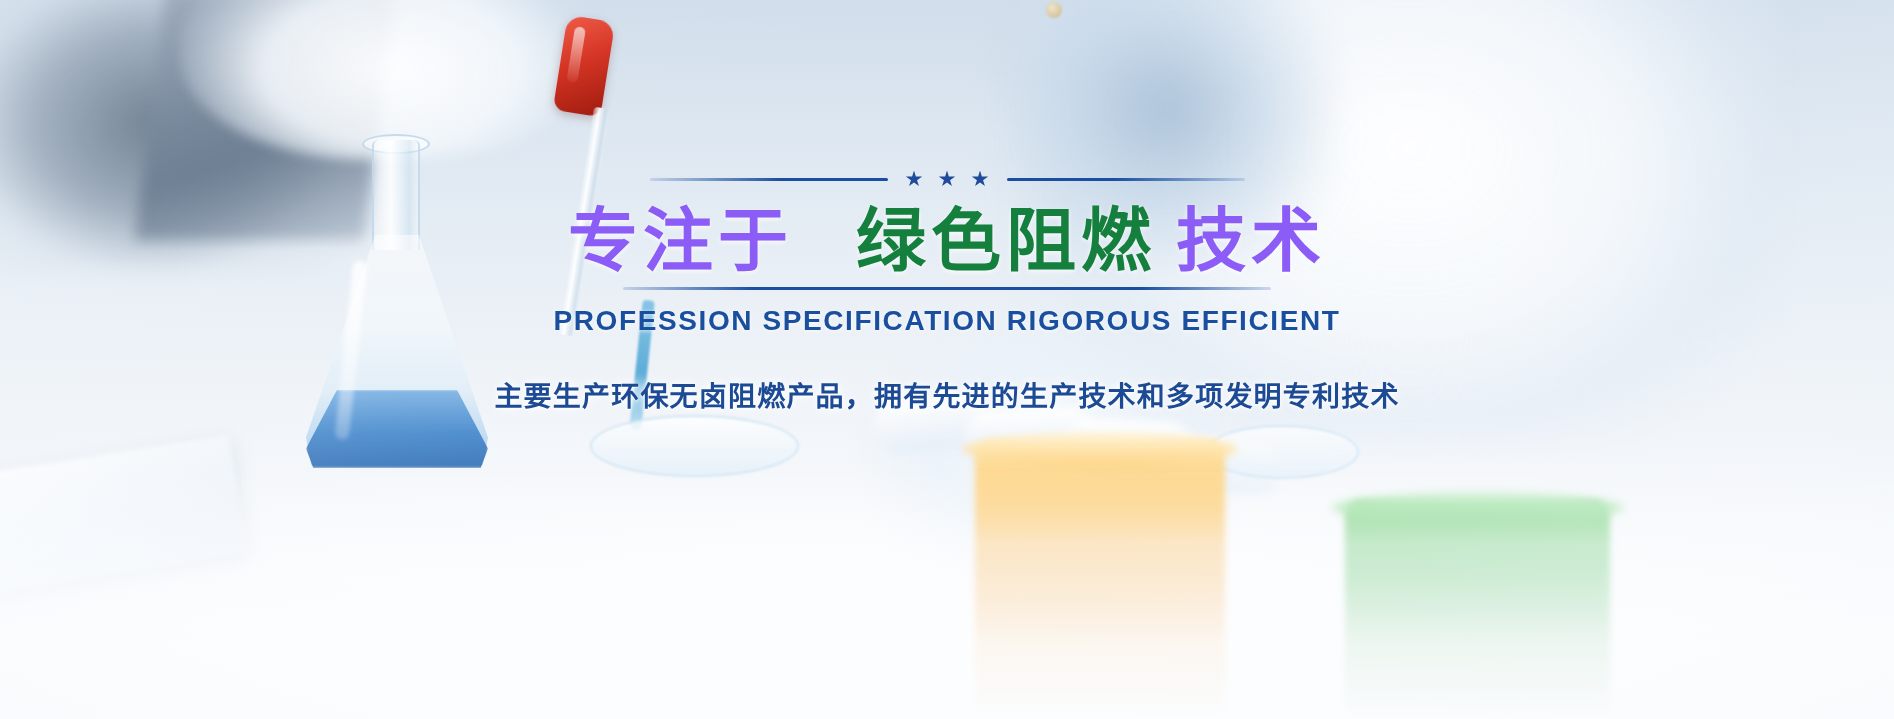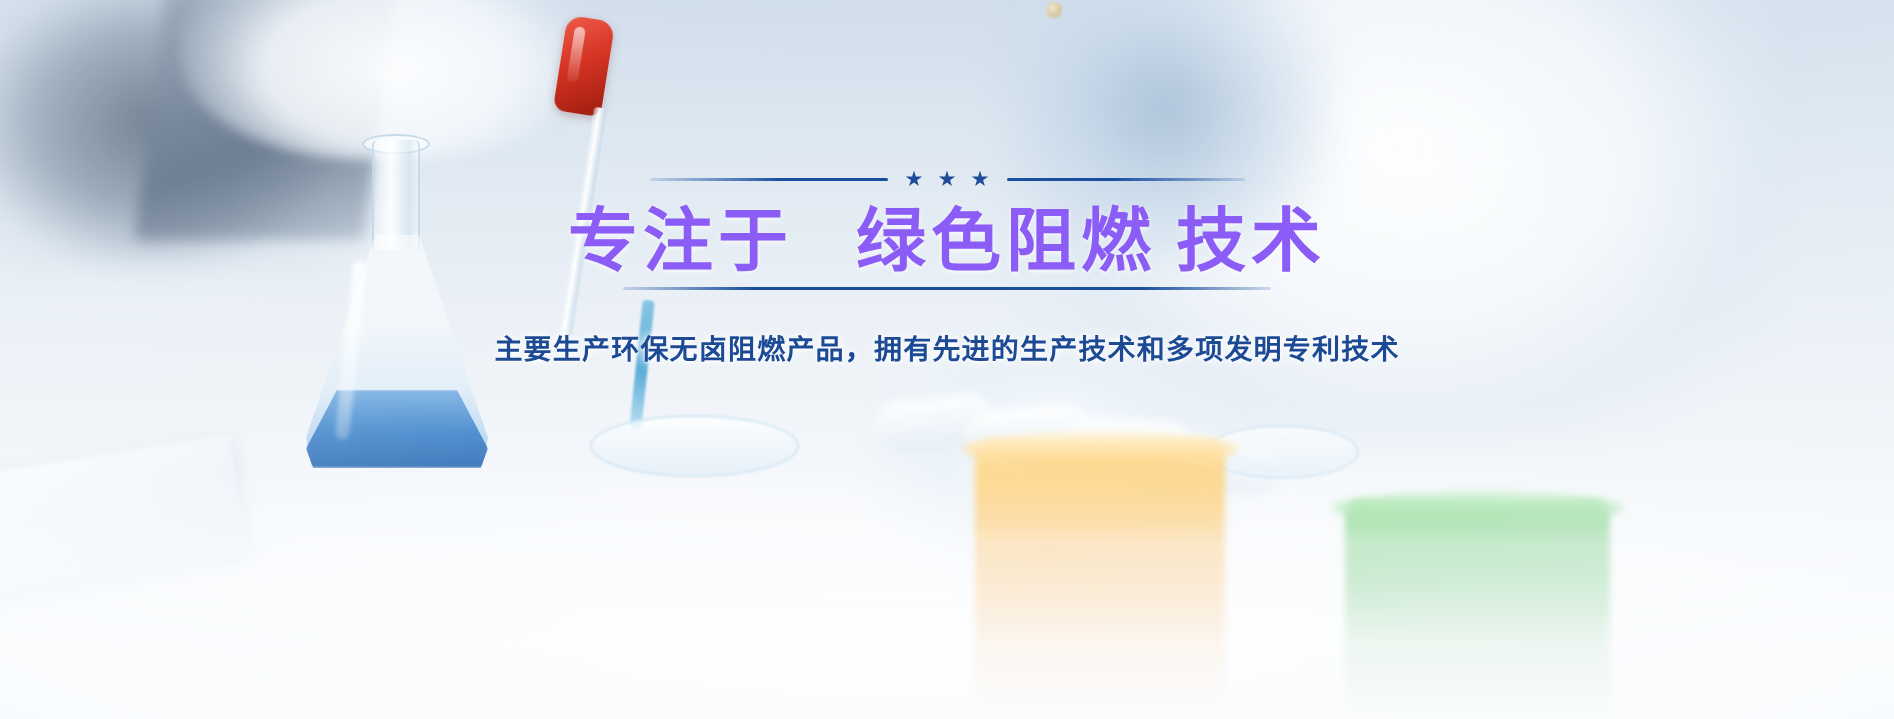--- a/index.html
+++ b/index.html
@@ -304,21 +304,21 @@
   .headline {
     margin-top: 14px;
     font-size: 70px;
     font-weight: 700;
     letter-spacing: 5px;
     line-height: 1.06;
     white-space: nowrap;
     text-shadow: 0 2px 5px rgba(255,255,255,0.75);
   }
   .hl-blue { color: #8b5cf6; }
-  .hl-green { color: #8b5cf6; margin-left: 43px; }
+  .hl-green { color: #15803d; margin-left: 43px; }
   .hl-gap { display: inline-block; width: 20px; }
 
   .headline-underline {
     margin: 9px auto 0;
     width: 648px;
     height: 3px;
     background: linear-gradient(90deg, rgba(26,79,160,0.18), #1a4fa0 20%, #1a4fa0 80%, rgba(26,79,160,0.18));
     border-radius: 2px;
   }
 
@@ -399,17 +399,18 @@
       </div>
       <div class="divider-line right"></div>
     </div>
 
     <div class="headline">
       <span class="hl-blue">专注于</span><span class="hl-gap"></span><span class="hl-green">绿色阻燃</span><span class="hl-gap"></span><span class="hl-blue">技术</span>
     </div>
 
     <div class="headline-underline"></div>
 
+    <div class="subtitle-en">PROFESSION SPECIFICATION RIGOROUS EFFICIENT</div>
 
     <div class="description">主要生产环保无卤阻燃产品，拥有先进的生产技术和多项发明专利技术</div>
 
   </div>
 </div>
 
 </body></html>

